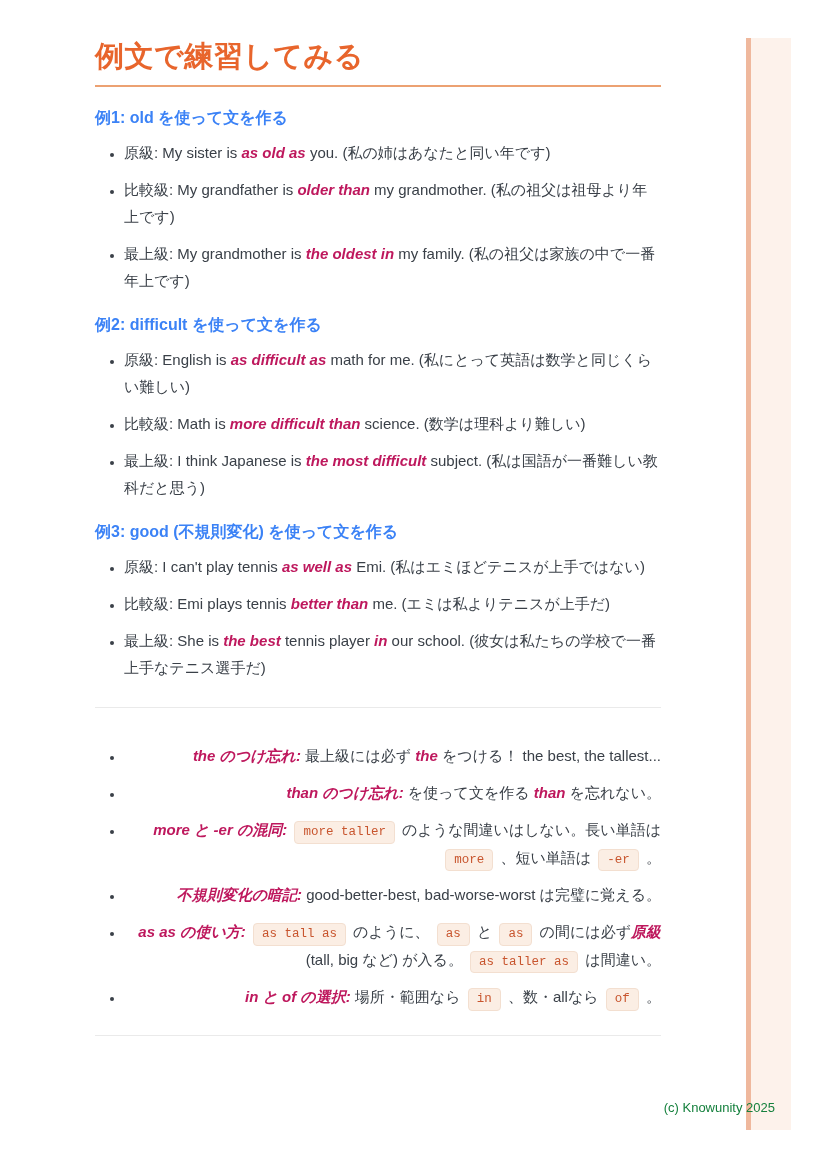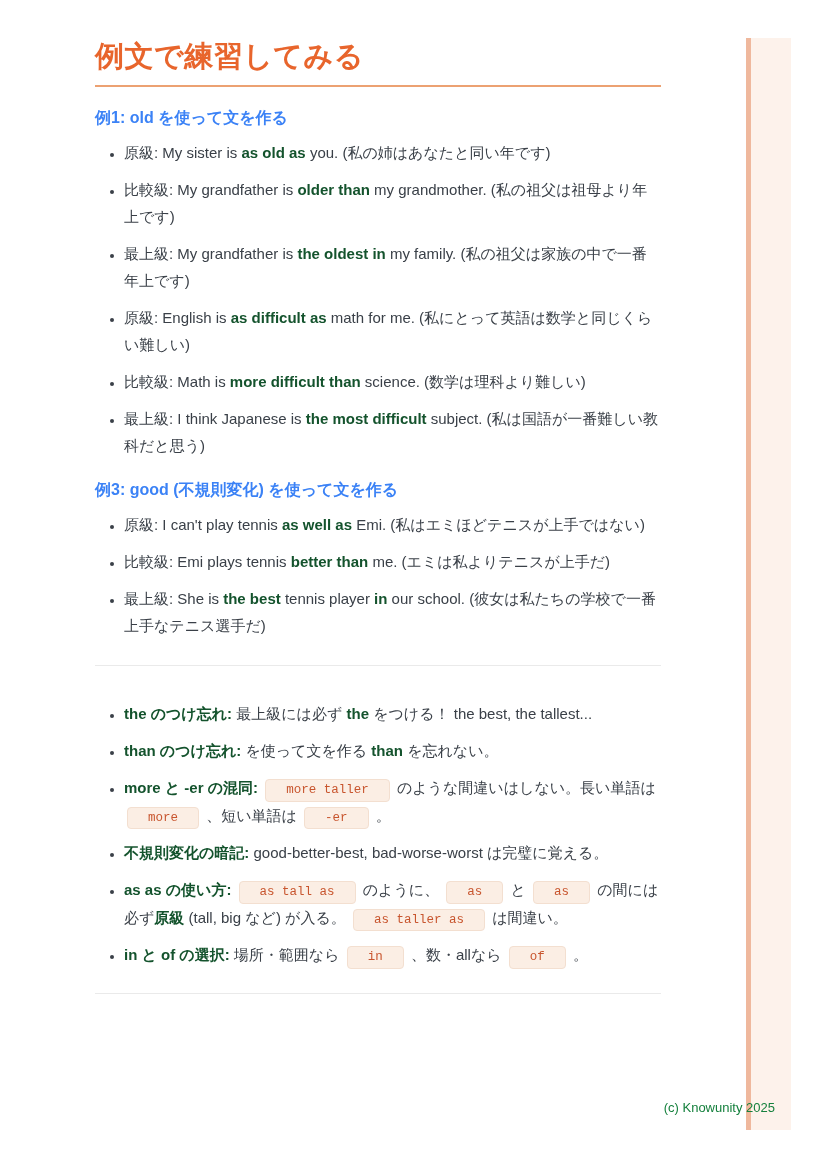--- a/index.html
+++ b/index.html
@@ -31,34 +31,34 @@
   .h3 {
     margin: 20px 0 2px 0;
     font-size: 16px; line-height: 22px; font-weight: 700; color: #3b82f6;
   }
   ul.list { margin: 6px 0 0 0; padding: 0 0 0 29px; }
   ul.list li {
     font-size: 15px; line-height: 27px; color: #3a4048; margin: 10px 0;
   }
   ul.list li::marker { color: #3a4048; font-size: 12px; }
 
-  .b { font-weight: 700; color: #14532d; }
+  .b { font-weight: 700; color: #be185d; font-style: italic; }
   .code {
     font-family: "Liberation Mono", "DejaVu Sans Mono", monospace;
     font-size: 12.5px; line-height: 1; display: inline-block;
     color: #c8552e; background: #fbeee4;
     border: 1px solid #f3dfd0; border-radius: 4px;
-    padding: 4px 20px; margin: 0 3px; white-space: nowrap;
+    padding: 4px 8px; margin: 0 3px; white-space: nowrap;
     vertical-align: baseline;
   }
 
   hr.divider { border: none; border-top: 1px solid #eaeaea; margin: 26px 0 34px 0; }
   hr.divider.bottom { margin: 24px 0 0 0; }
 
-  .sec2-list li { margin: 9px 0; }
+  .sec2-list li { margin: 9px 0; text-align: right; }
 
   .footer {
     position: absolute; top: 1100px; right: 53px;
     font-size: 13px; color: #15803d; z-index: 3;
   }
 </style>
 </head>
 <body>
 
 <div class="page">
@@ -70,25 +70,26 @@
   <div class="content">
 
     <section>
       <h1 class="h1">例文で練習してみる</h1>
 
       <div class="group">
         <h3 class="h3">例1: old を使って文を作る</h3>
         <ul class="list">
             <li><span class="">原級: My sister is </span><span class="b">as old as</span><span class=""> you. (私の姉はあなたと同い年です)</span></li>
             <li><span class="">比較級: My grandfather is </span><span class="b">older than</span><span class=""> my grandmother. (私の祖父は祖母より年上です)</span></li>
-            <li><span class="">最上級: My grandfather is </span><span class="b">the oldest in</span><span class=""> my family. (私の祖父は家族の中で一番年上です)</span></li>
+            <li><span class="">最上級: My grandmother is </span><span class="b">the oldest in</span><span class=""> my family. (私の祖父は家族の中で一番年上です)</span></li>
           </ul>
       </div>
 
       <div class="group">
+        <h3 class="h3">例2: difficult を使って文を作る</h3>
         <ul class="list">
             <li><span class="">原級: English is </span><span class="b">as difficult as</span><span class=""> math for me. (私にとって英語は数学と同じくらい難しい)</span></li>
             <li><span class="">比較級: Math is </span><span class="b">more difficult than</span><span class=""> science. (数学は理科より難しい)</span></li>
             <li><span class="">最上級: I think Japanese is </span><span class="b">the most difficult</span><span class=""> subject. (私は国語が一番難しい教科だと思う)</span></li>
           </ul>
       </div>
 
       <div class="group">
         <h3 class="h3">例3: good (不規則変化) を使って文を作る</h3>
         <ul class="list">

